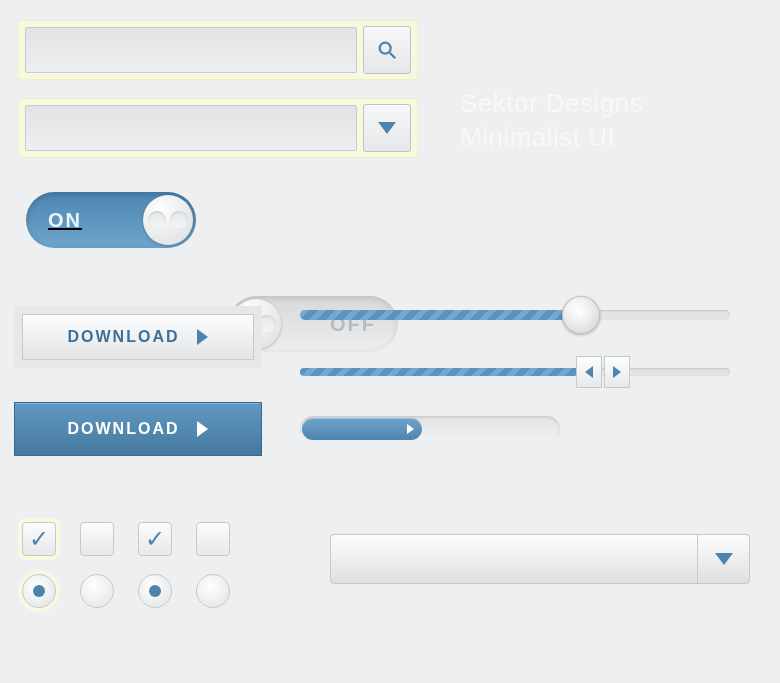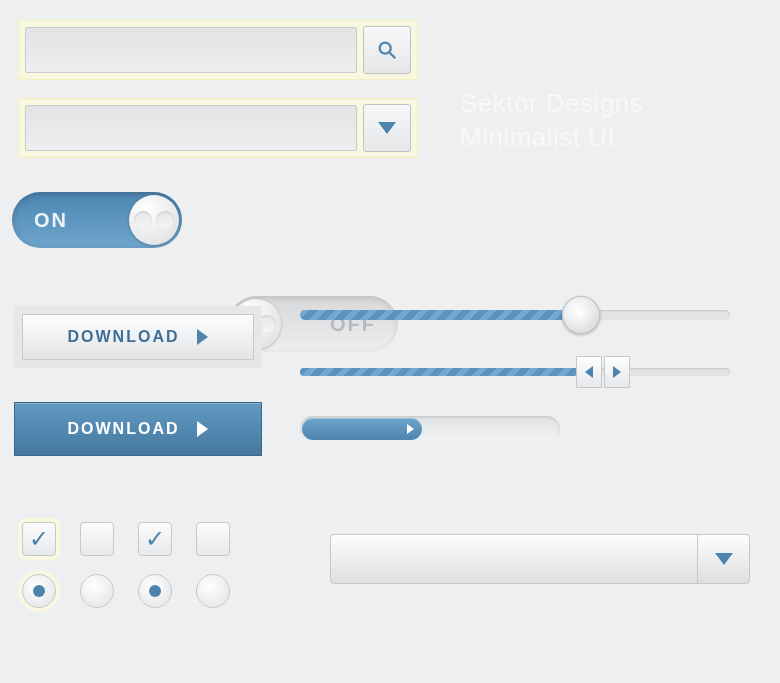--- a/index.html
+++ b/index.html
@@ -72,23 +72,24 @@
 
   
   .toggle {
     width: 170px; height: 56px;
     border-radius: 28px;
     position: relative;
     display: flex; align-items: center;
     cursor: pointer;
   }
   .toggle-on {
-    left: 12px; top: 192px;
+    left: 26px; top: 192px;
     background: linear-gradient(#4c86b2,#6ea5cc);
     box-shadow: inset 0 2px 6px rgba(0,0,0,0.2);
+    text-decoration: underline;
   }
   .toggle-on .label {
     color: #eaf3fa; font-size: 20px; font-weight: 600;
     margin-left: 22px; letter-spacing: 2px;
   }
   .toggle-knob {
     position: absolute;
     width: 50px; height: 50px;
     border-radius: 25px;
     background: radial-gradient(circle at 35% 30%, #fff, #d9dbdd);

